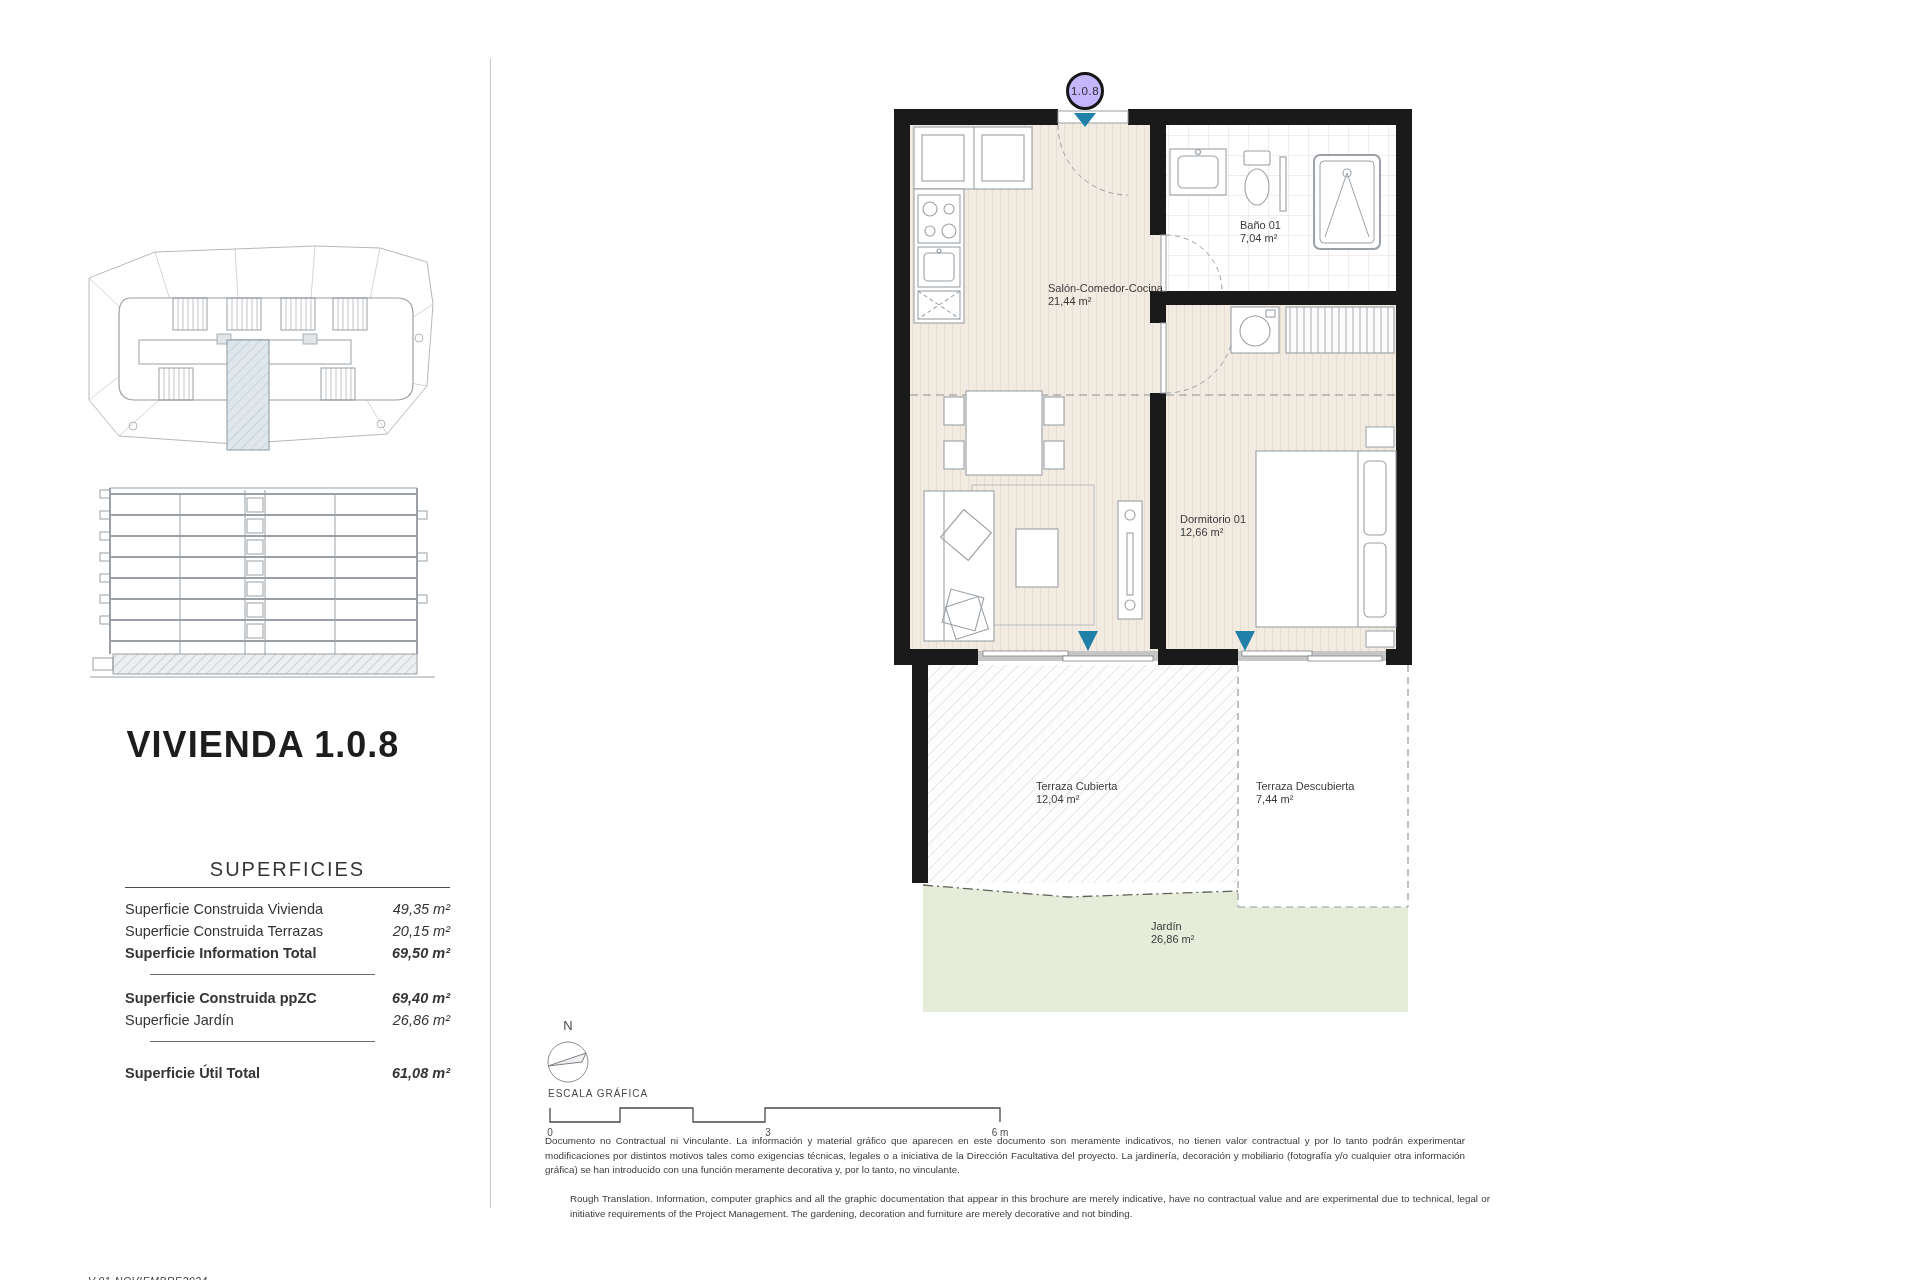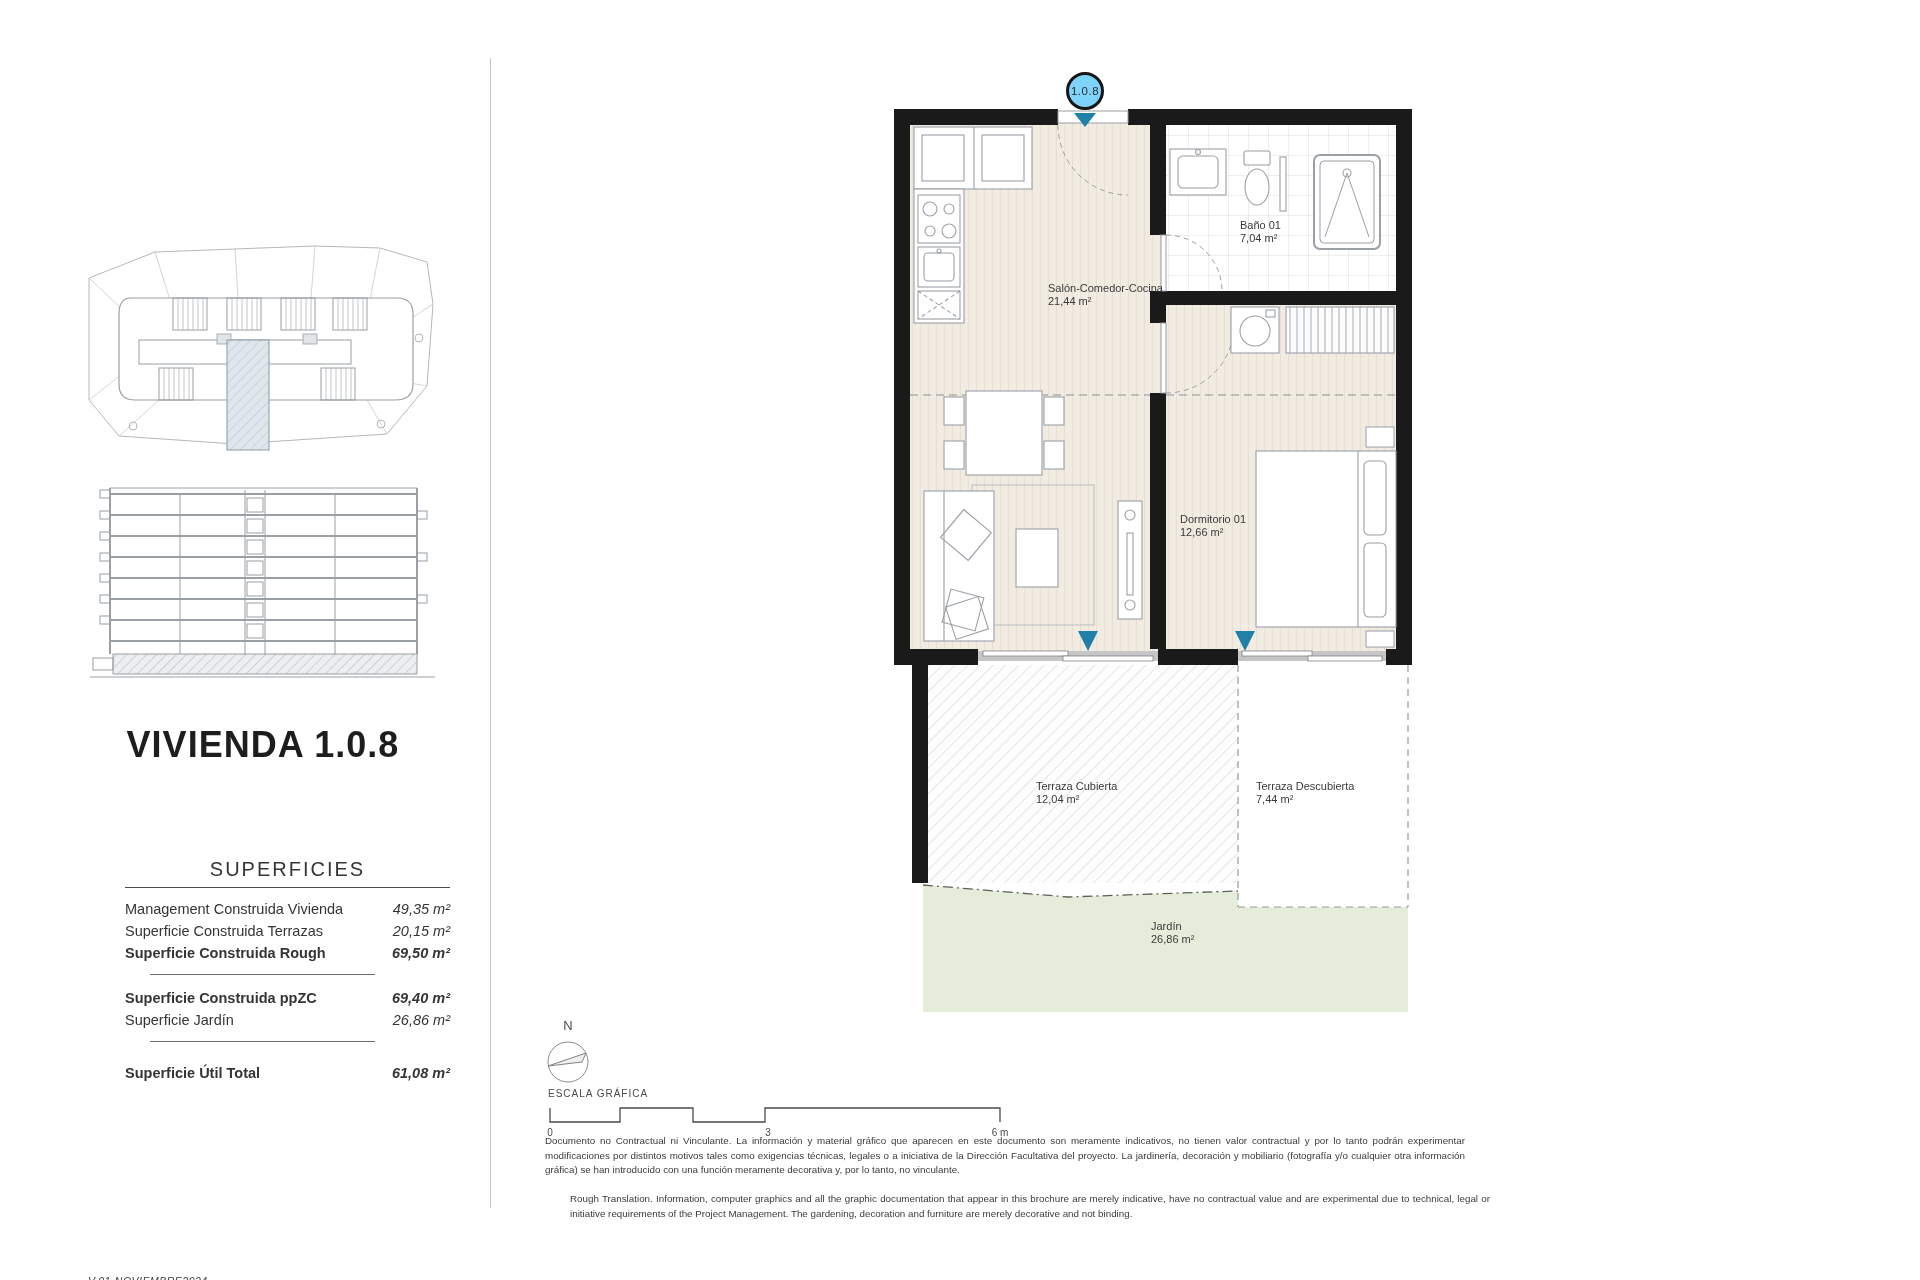--- a/index.html
+++ b/index.html
@@ -29,21 +29,21 @@
   .surf-rule-full { border-top:1.5px solid #4a4a4a; margin-bottom:10px; }
   .surf-rule-mid { border-top:1px solid #6a6a6a; margin:10px 0 12px 25px; width:225px; }
   .surf-row { display:flex; justify-content:space-between; line-height:18px; padding:2px 0; }
   .surf-row .val { font-style:italic; }
   .surf-row.bold { font-weight:bold; }
   .gap8 { height:8px; }
 
   
   .unit-marker-circle {
     left:1066px; top:72px; width:38px; height:38px; border:3px solid #161616;
-    border-radius:50%; background:#7dd3fc; display:flex; align-items:center; justify-content:center;
+    border-radius:50%; background:#c4b5fd; display:flex; align-items:center; justify-content:center;
     font-size:11.5px; color:#2e2e2e; letter-spacing:.5px; z-index:5;
   }
   .unit-marker-arrow {
     left:1074px; top:113px; width:0; height:0; z-index:5;
     border-left:11px solid transparent; border-right:11px solid transparent;
     border-top:14px solid #2080a8;
   }
 
   
   .footnote { left:545px; width:920px; font-size:9.8px; line-height:1.5; color:#3b3b3b; text-align:justify; }
@@ -205,29 +205,29 @@
   </svg>
 
   <div class="abs unit-title">VIVIENDA 1.0.8</div>
   <div class="abs block-title">
   </div>
 
   <div class="abs surf">
     <div class="surf-header">SUPERFICIES</div>
     <div class="surf-rule-full"></div>
     <div class="surf-row">
-      <span>Management Construida Vivienda</span>
+      <span>Superficie Construida Vivienda</span>
       <span class="val">49,35 m²</span>
     </div>
     <div class="surf-row">
       <span>Superficie Construida Terrazas</span>
       <span class="val">20,15 m²</span>
     </div>
     <div class="surf-row bold">
-      <span>Superficie Construida Rough</span>
+      <span>Superficie Information Total</span>
       <span class="val">69,50 m²</span>
     </div>
     <div class="surf-rule-mid"></div>
     <div class="surf-row bold">
       <span>Superficie Construida ppZC</span>
       <span class="val">69,40 m²</span>
     </div>
     <div class="surf-row">
       <span>Superficie Jardín</span>
       <span class="val">26,86 m²</span>

